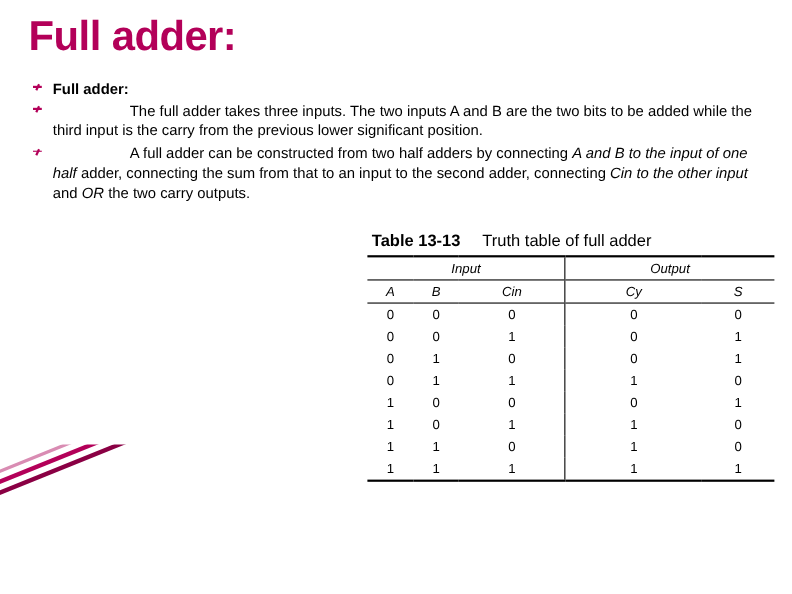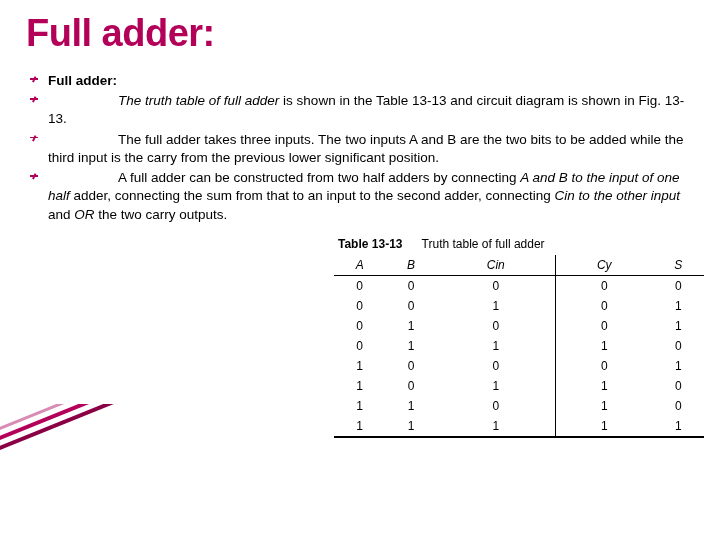--- a/index.html
+++ b/index.html
@@ -75,21 +75,21 @@
   .para-indent { display: inline-block; width: 70px; }
 
   .table-wrap {
     position: absolute;
     right: 16px;
     bottom: 26px;
     width: 370px;
     font-family: Arial, sans-serif;
   }
   .tcaption {
-    font-size: 12px;
+    font-size: 15px;
     padding: 2px 4px 4px 4px;
   }
   .tcaption .tlabel { font-weight: 700; margin-right: 16px; }
   table.truth {
     width: 100%;
     border-collapse: collapse;
     font-size: 12px;
   }
   table.truth th, table.truth td {
     text-align: center;
@@ -142,41 +142,42 @@
 <div class="slide">
 
   <div class="title">Full adder:</div>
 
   <div class="content">
 
     <div class="bullet">
       <span class="b-strong">Full adder:</span>
     </div>
 
-    <div class="bullet">
-      <span class="para-indent"></span><span class="b-italic">The truth table of full adder</span><span> is shown in the Table 13-13 and circuit diagram is shown in Fig. 13-13.</span>
-    </div>
 
     <div class="bullet">
       <span class="para-indent"></span><span>The full adder takes three inputs. The two inputs A and B are the two bits to be added while the third input is the carry from the previous lower significant position.</span>
     </div>
 
     <div class="bullet">
       <span class="para-indent"></span><span>A full adder can be constructed from two half adders by connecting </span><span class="b-italic">A and B to the input of one half </span><span>adder, connecting the sum from that to an input to the second adder, connecting </span><span class="b-italic">Cin to the other input </span><span> and </span><span class="b-italic">OR </span><span>the two carry outputs.</span>
     </div>
 
   </div>
 
   <div class="table-wrap">
     <div class="tcaption">
       <span class="tlabel">Table 13-13</span>
       <span>Truth table of full adder</span>
     </div>
     <table class="truth">
       <thead>
+        <tr class="group">
+          <th colspan="3">Input</th>
+          <th colspan="2" class="vrule-left">Output</th>
+        </tr>
         <tr class="cols">
           <th>A</th>
           <th>B</th>
           <th><span>Cin</span></th>
           <th class="vrule-left"><span>Cy</span></th>
           <th>S</th>
         </tr>
       </thead>
       <tbody>
         <tr>

